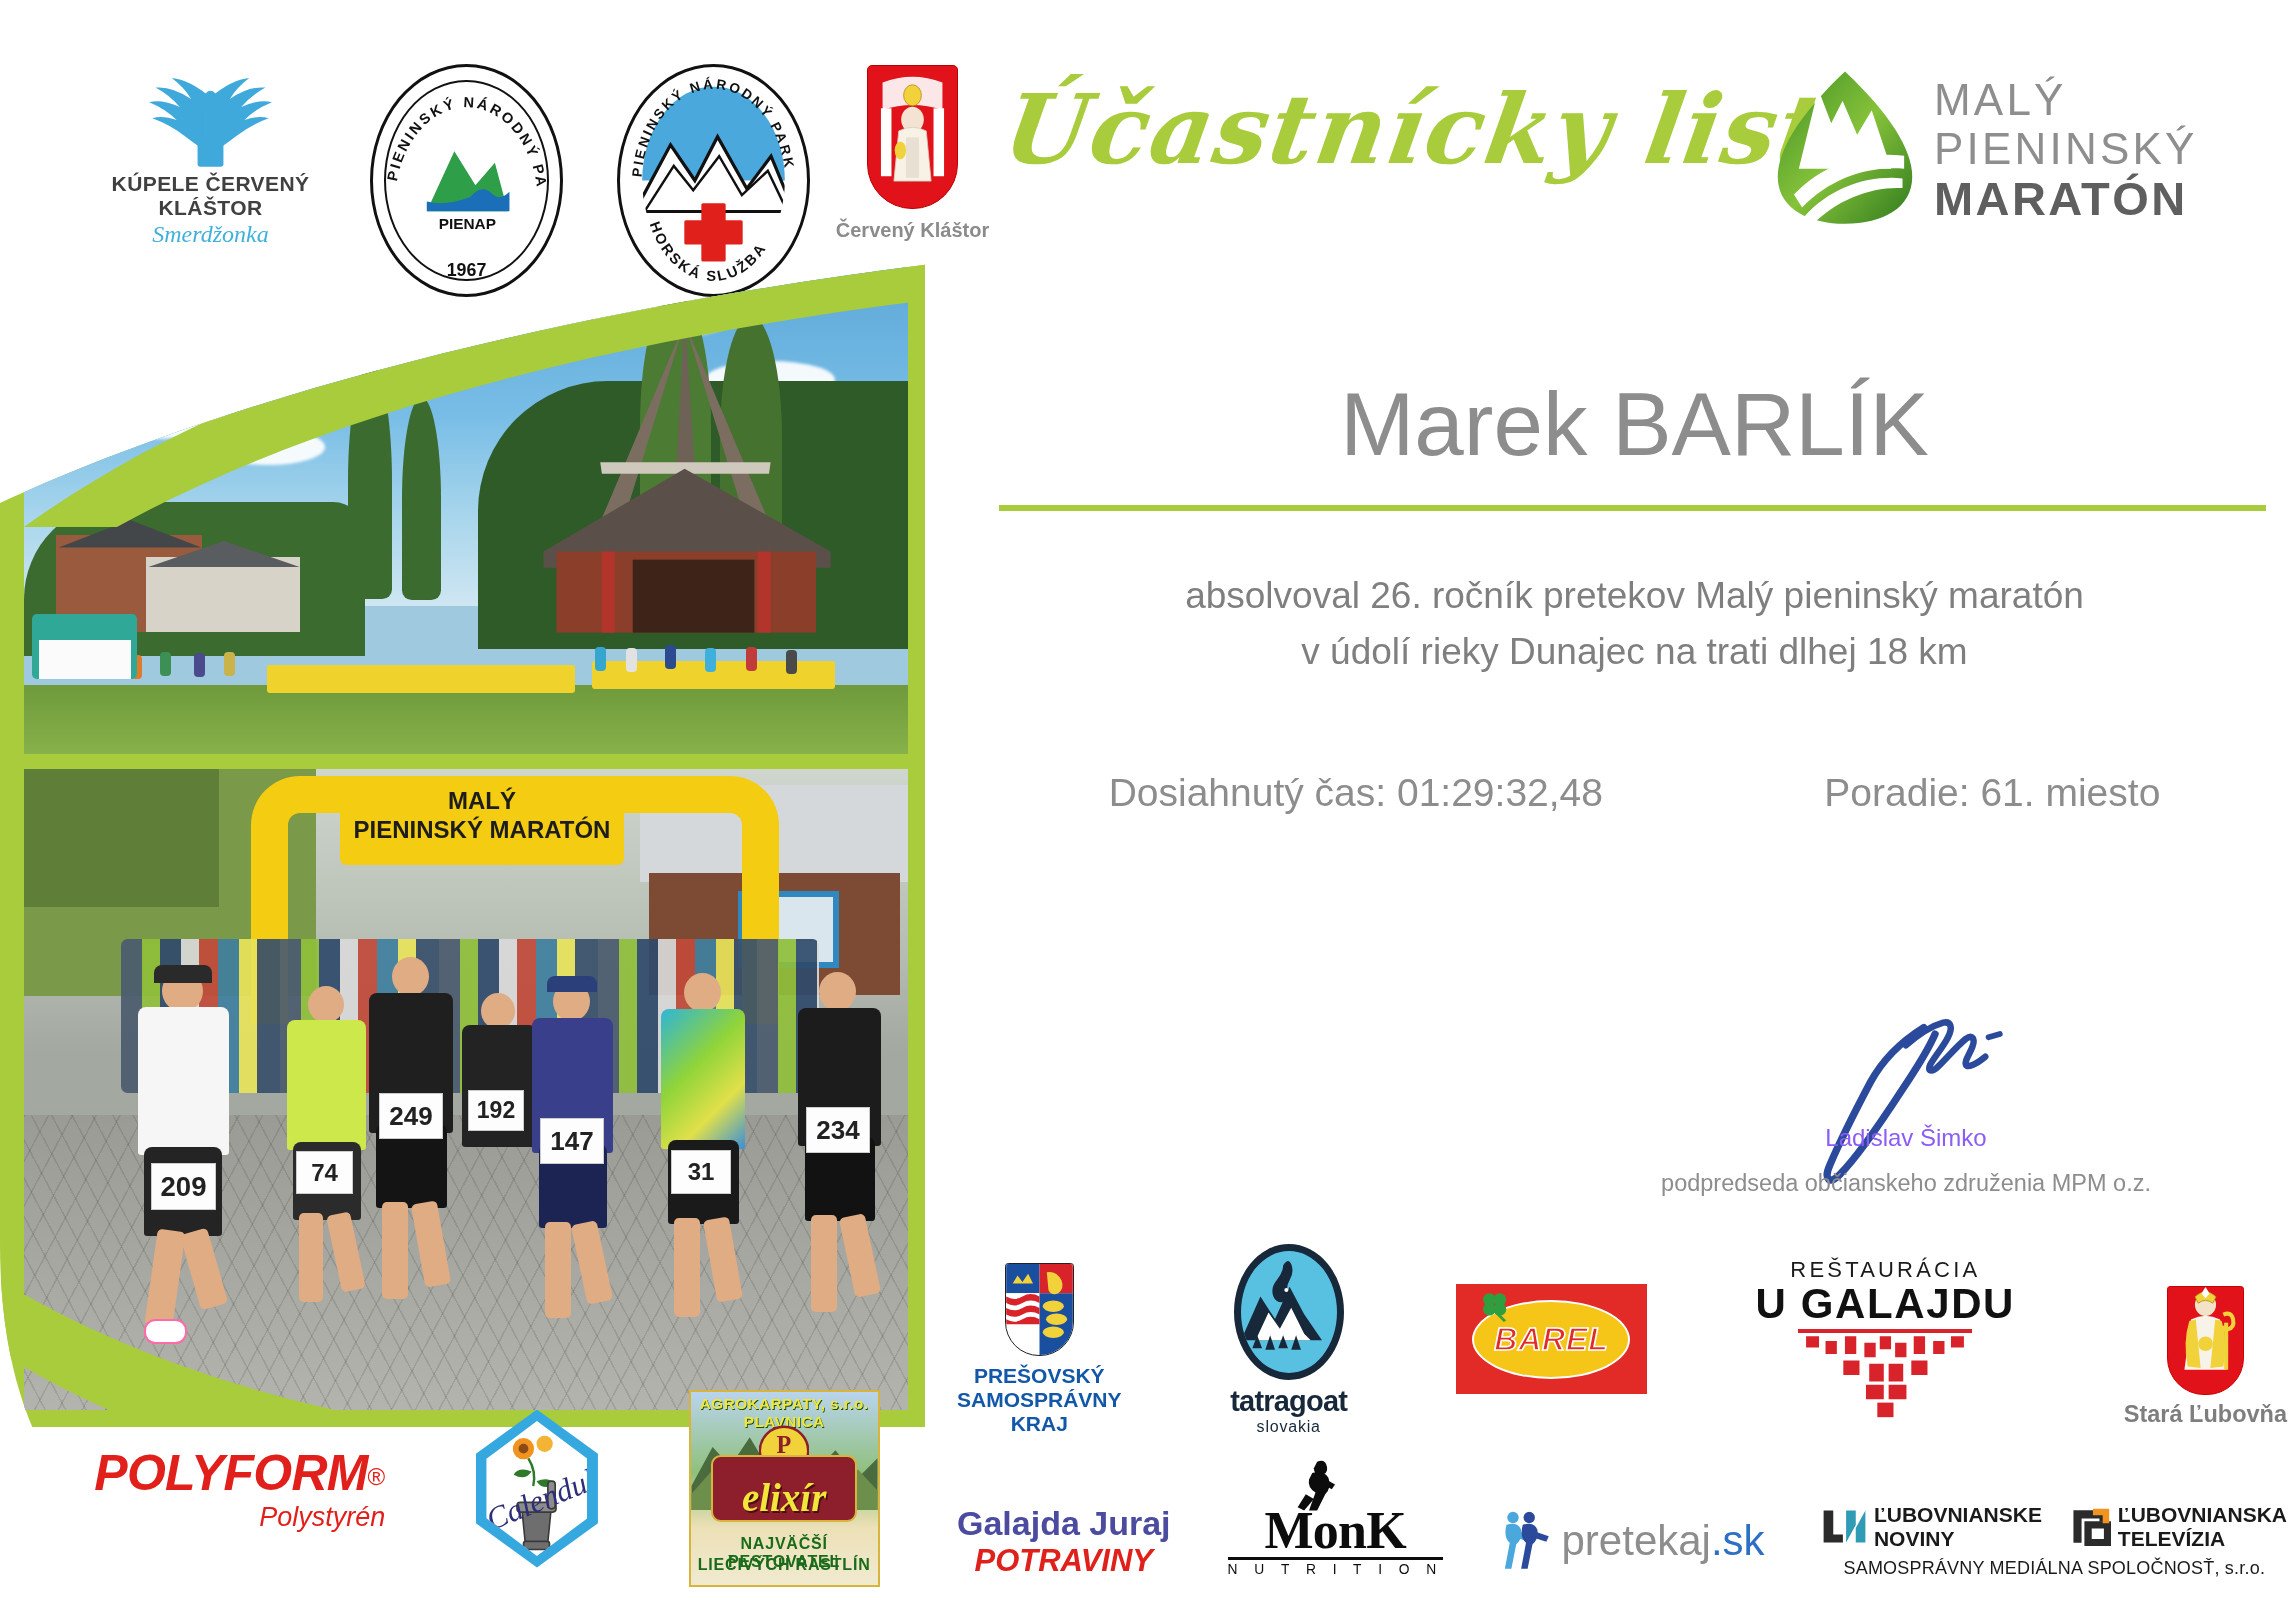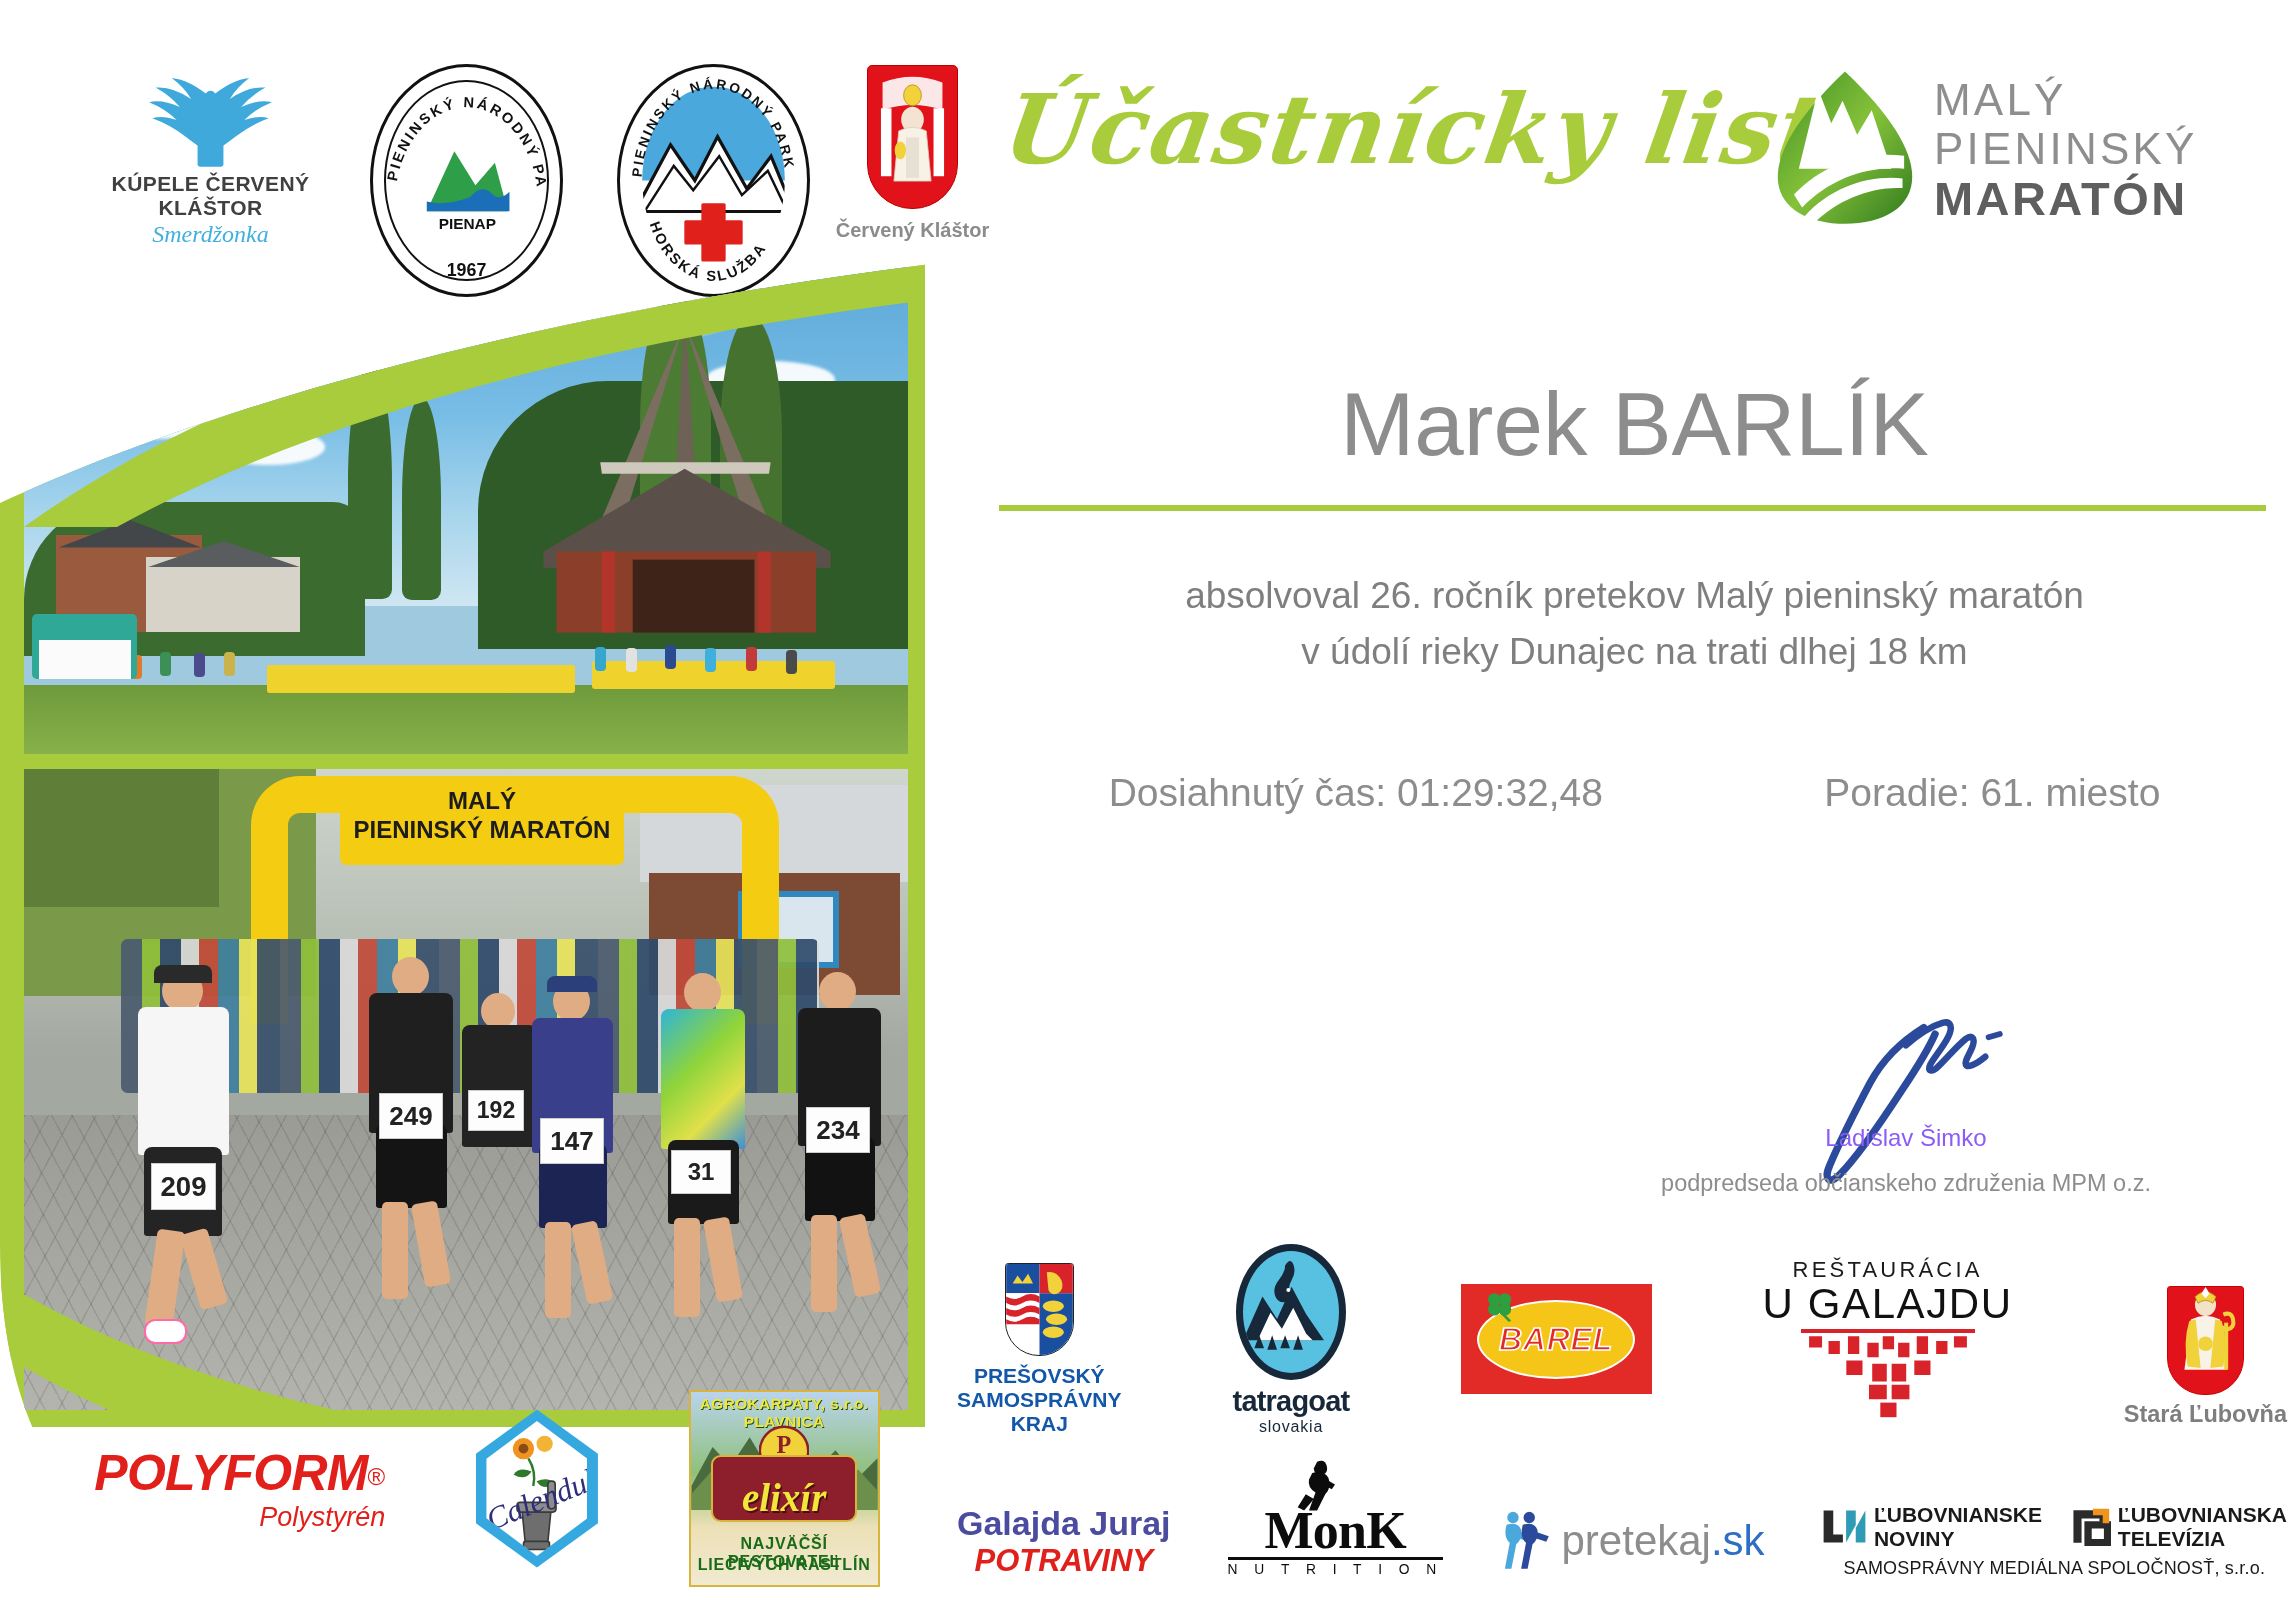--- a/index.html
+++ b/index.html
@@ -146,21 +146,21 @@
   .tg-name{font-size:29px;font-weight:bold;color:#17283a;letter-spacing:-0.8px;}
   .tg-sub{font-size:16px;color:#17283a;letter-spacing:0.8px;}
 
   .barel-box{width:191px;height:110px;background:#e22a26;display:flex;align-items:center;justify-content:center;}
   .barel-oval{width:154px;height:75px;background:#f5c518;border:2.4px solid #fff;border-radius:50%;
       display:flex;align-items:center;justify-content:center;position:relative;}
   .barel-txt{color:#e22a26;font-weight:bold;font-style:italic;font-size:32px;
       -webkit-text-stroke:1.6px #fff;letter-spacing:0.8px;}
 
   .ug-top{color:#1b1b1b;font-size:22px;letter-spacing:3.2px;}
-  .ug-main{color:#111;font-size:42px;font-weight:normal;letter-spacing:1.6px;line-height:1;}
+  .ug-main{color:#111;font-size:42px;font-weight:bold;letter-spacing:1.6px;line-height:1;}
   .ug-rule{height:4px;background:#d8232a;margin:4.9px auto 0;width:174px;}
 
   .vzp-mark{width:105px;height:88px;margin:0 auto 9.7px;position:relative;}
   .vzp-txt{color:#6d6d6d;font-size:21px;letter-spacing:1.6px;line-height:1.35;}
 
   .sl-shield{width:75px;height:107px;margin:0 auto 6.5px;background:#e2121a;
       border-radius:3.2px 3.2px 37px 37px;position:relative;border:1.6px solid #c00;overflow:hidden;}
   .sl-name{color:#7e7e7e;font-weight:bold;font-size:23.5px;}
 
   .gj-1{color:#4b4ba0;font-weight:bold;font-size:34px;}
@@ -390,20 +390,28 @@
           <div class="r-head" style="left:47px;top:0;width:41px;height:42px"></div>
           <div style="position:absolute;left:39px;top:-4.9px;width:58px;height:18px;background:#2a2a2a;border-radius:8px 8px 0 0"></div>
           <div class="r-body" style="left:23px;top:37px;width:91px;height:148px;background:#f6f6f6"></div>
           <div class="r-body" style="left:29px;top:177px;width:78px;height:89px;background:#242424"></div>
           <div class="r-leg" style="left:36px;top:260px;width:27.6px;height:97px;transform:rotate(8deg)"></div>
           <div class="r-leg" style="left:75px;top:260px;width:27.6px;height:78px;transform:rotate(-16deg)"></div>
           <div style="position:absolute;left:29px;top:349px;width:39px;height:21px;background:#fff;border-radius:11.4px;border:2.4px solid #ff6aa8"></div>
           <div class="bib" style="left:36px;top:193px;width:63px;height:45px;font-size:27.6px">209</div>
         </div>
 
+        <div class="runner" style="left:243px;top:217px;width:122px;height:349px">
+          <div class="r-head" style="left:41px;top:0;width:36px;height:37px"></div>
+          <div class="r-body" style="left:19.5px;top:34px;width:79px;height:130px;background:#cde84a"></div>
+          <div class="r-body" style="left:26px;top:156px;width:68px;height:78px;background:#2b2b2b"></div>
+          <div class="r-leg" style="left:32px;top:227px;width:24px;height:89px"></div>
+          <div class="r-leg" style="left:67px;top:227px;width:24px;height:78px;transform:rotate(-12deg)"></div>
+          <div class="bib" style="left:29px;top:165px;width:55px;height:41px;font-size:24px">74</div>
+        </div>
 
         <div class="runner" style="left:324px;top:188px;width:130px;height:373px">
           <div class="r-head" style="left:44px;top:0;width:37px;height:39px"></div>
           <div class="r-body" style="left:21px;top:36px;width:84px;height:140px;background:#1f1f1f"></div>
           <div class="r-body" style="left:27.6px;top:167px;width:71px;height:84px;background:#141414"></div>
           <div class="r-leg" style="left:34px;top:245px;width:26px;height:97px"></div>
           <div class="r-leg" style="left:70px;top:245px;width:26px;height:84px;transform:rotate(-10deg)"></div>
           <div class="bib" style="left:31px;top:136px;width:62px;height:44px;font-size:26px">249</div>
         </div>
 

